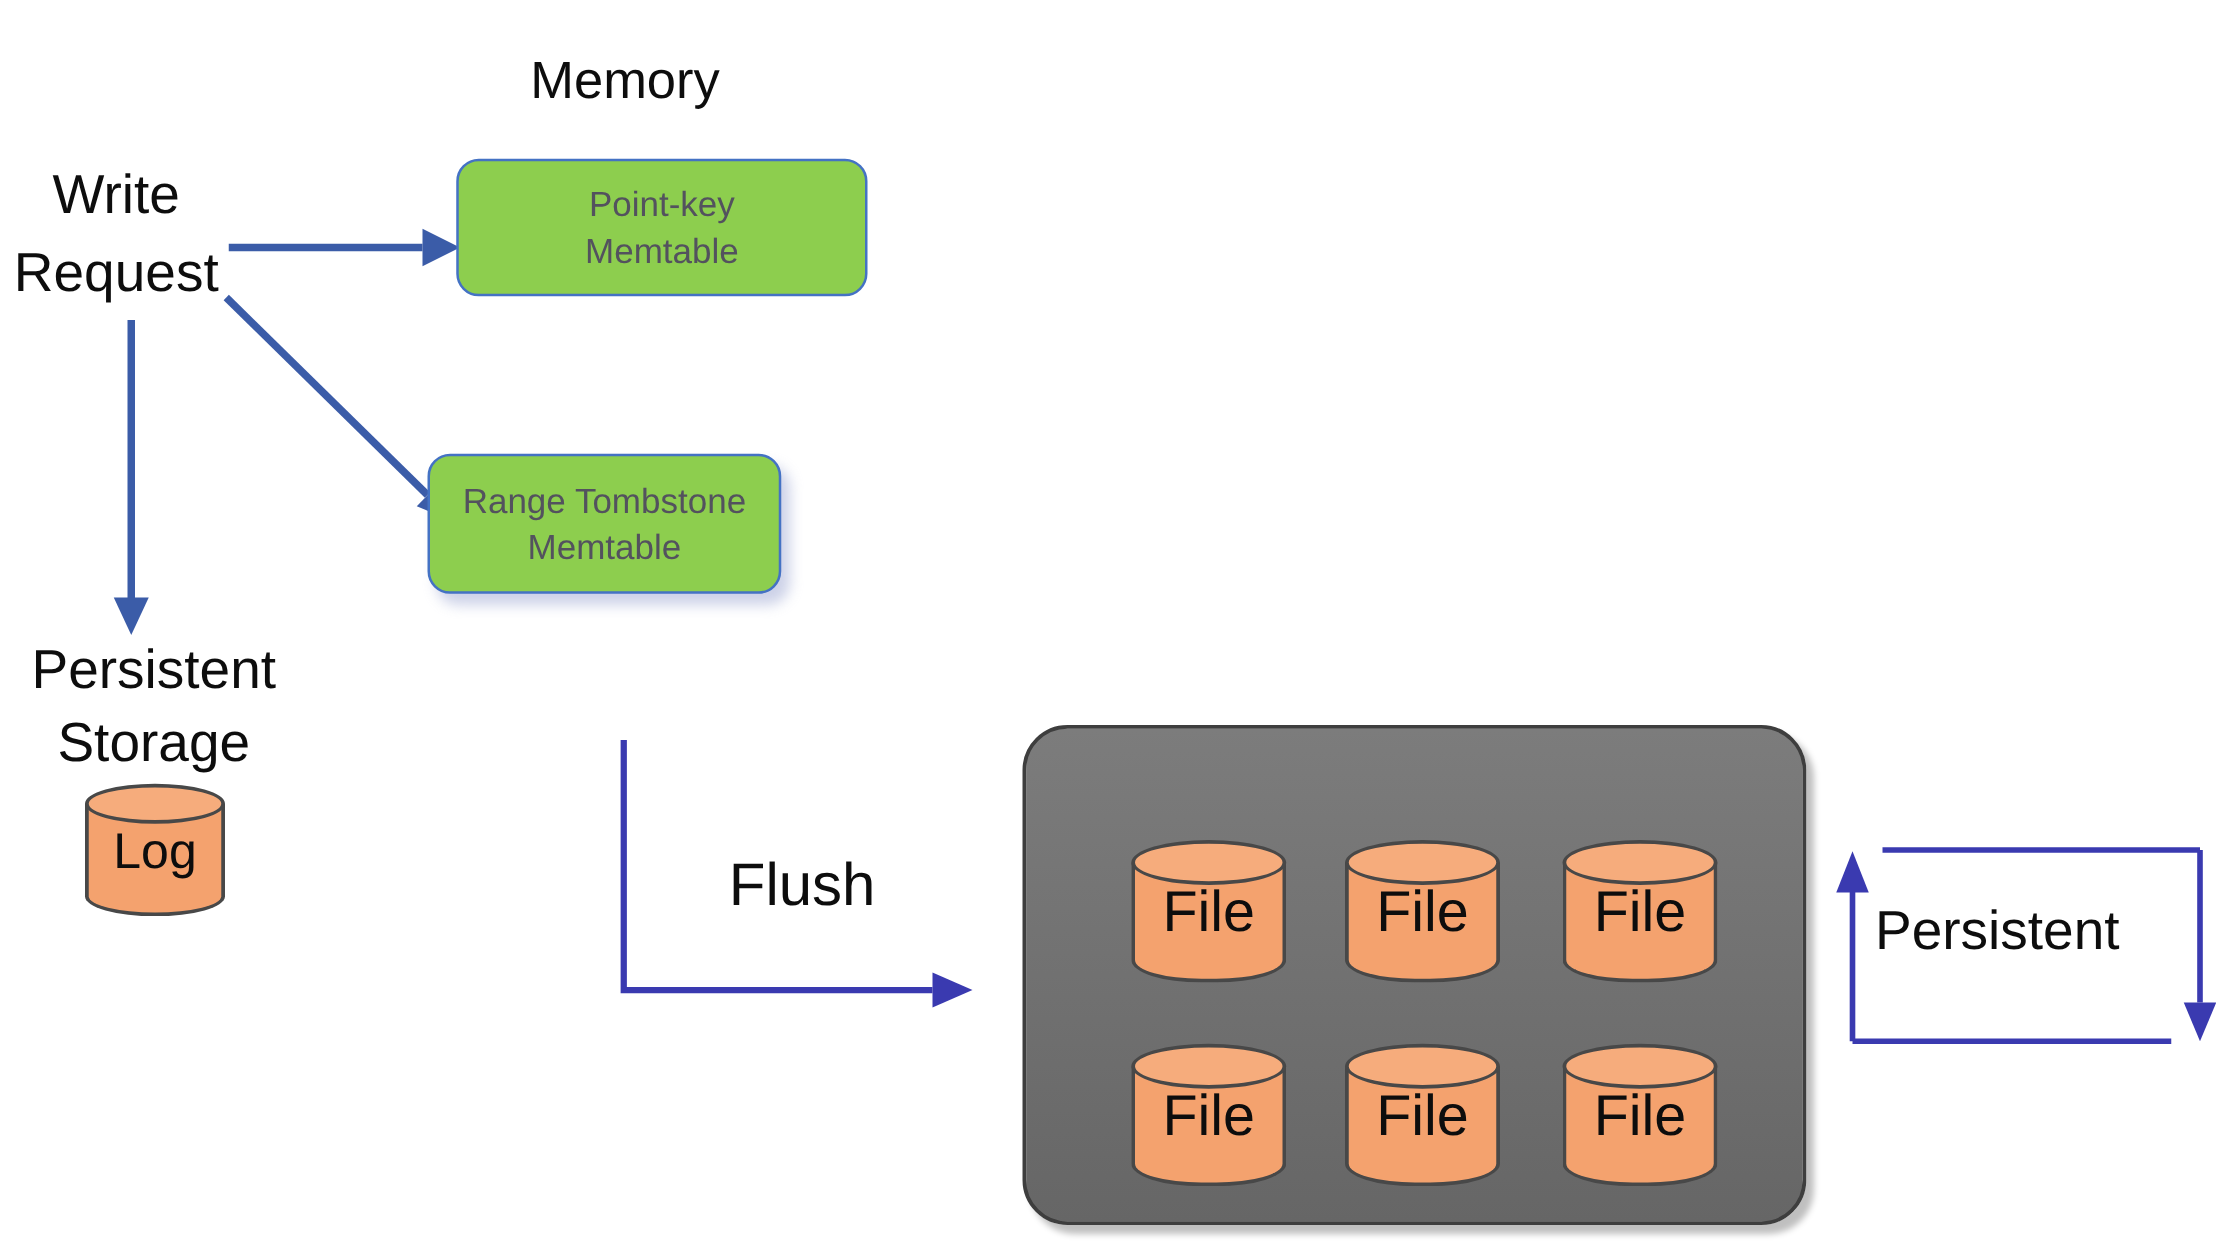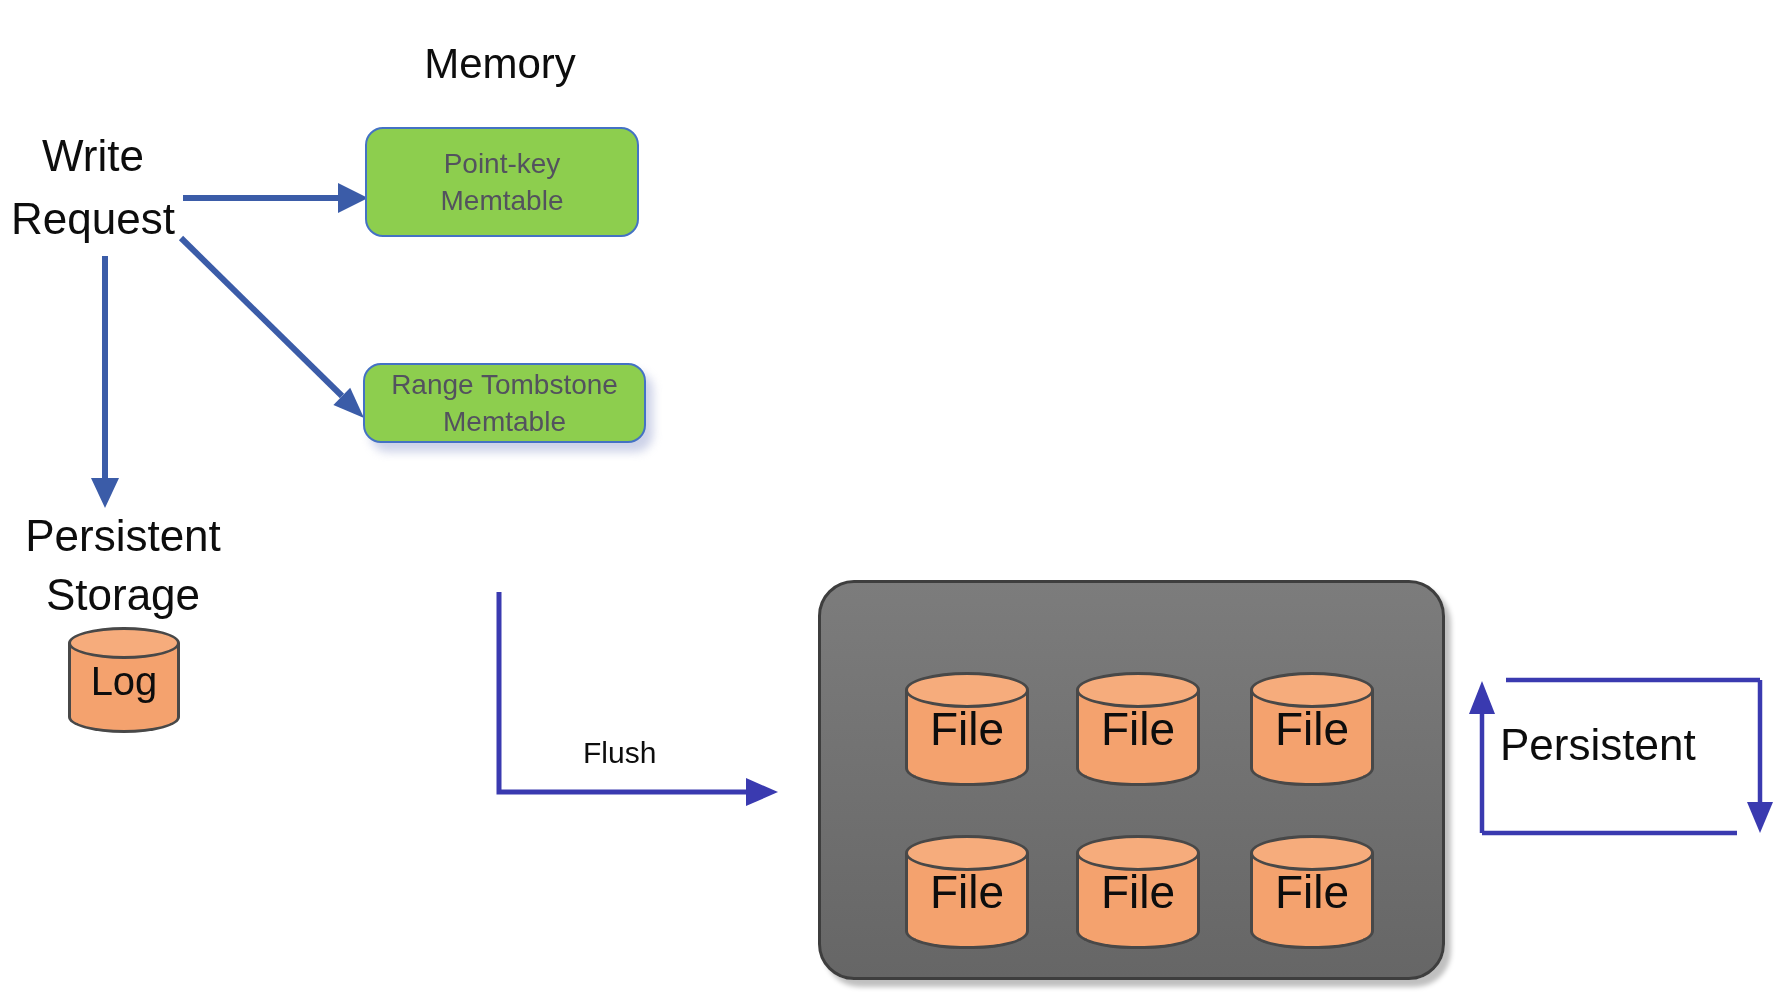--- a/index.html
+++ b/index.html
@@ -10,37 +10,37 @@
     background:#ffffff;
     font-family:"Liberation Sans", sans-serif;
     color:#0d0d0d;
   }
   #arrow-layer{position:absolute;left:0;top:0;width:1773px;height:995px;z-index:1;}
   .label{position:absolute;z-index:2;white-space:pre;color:#0d0d0d;}
 
   .title-memory{left:400px;top:40px;width:200px;text-align:center;font-size:42px;line-height:48px;}
   .write-request{left:0px;top:124px;width:186px;text-align:center;font-size:44px;line-height:63px;white-space:pre-line;}
   .persistent{left:10px;top:506px;width:226px;text-align:center;font-size:44px;line-height:59px;white-space:pre-line;}
-  .flush-label{left:583px;top:736px;font-size:30px;}
+  .flush-label{left:583px;top:681px;font-size:48px;}
   .compaction-label{left:1500px;top:720px;font-size:44px;}
 
   .memtable{
     position:absolute;z-index:2;
     background:var(--memtable-fill,#8dce4e);
     border:2px solid var(--memtable-border,#4472c4);
     border-radius:18px;
     display:flex;flex-direction:column;justify-content:center;
     text-align:center;
     color:var(--memtable-text,#53525e);
     font-size:28px;line-height:37px;
     box-sizing:border-box;
   }
-  .memtable.point-key{left:365px;top:127px;width:274px;height:110px;}
+  .memtable.point-key{left:365px;top:127px;width:329px;height:110px;}
   .memtable.range-tombstone{
-    left:363px;top:363px;width:283px;height:80px;
+    left:342px;top:363px;width:283px;height:112px;
     box-shadow:7px 9px 10px rgba(145,155,205,0.45);
   }
 
   .lsm-box{
     position:absolute;z-index:2;
     left:818px;top:580px;width:627px;height:400px;
     background:linear-gradient(180deg, var(--lsm-box-fill-top,#7c7c7c), var(--lsm-box-fill-bottom,#666666));
     border:3px solid var(--lsm-box-border,#3e3e3e);
     border-radius:36px;
     box-shadow:6px 7px 5px rgba(0,0,0,0.25);

